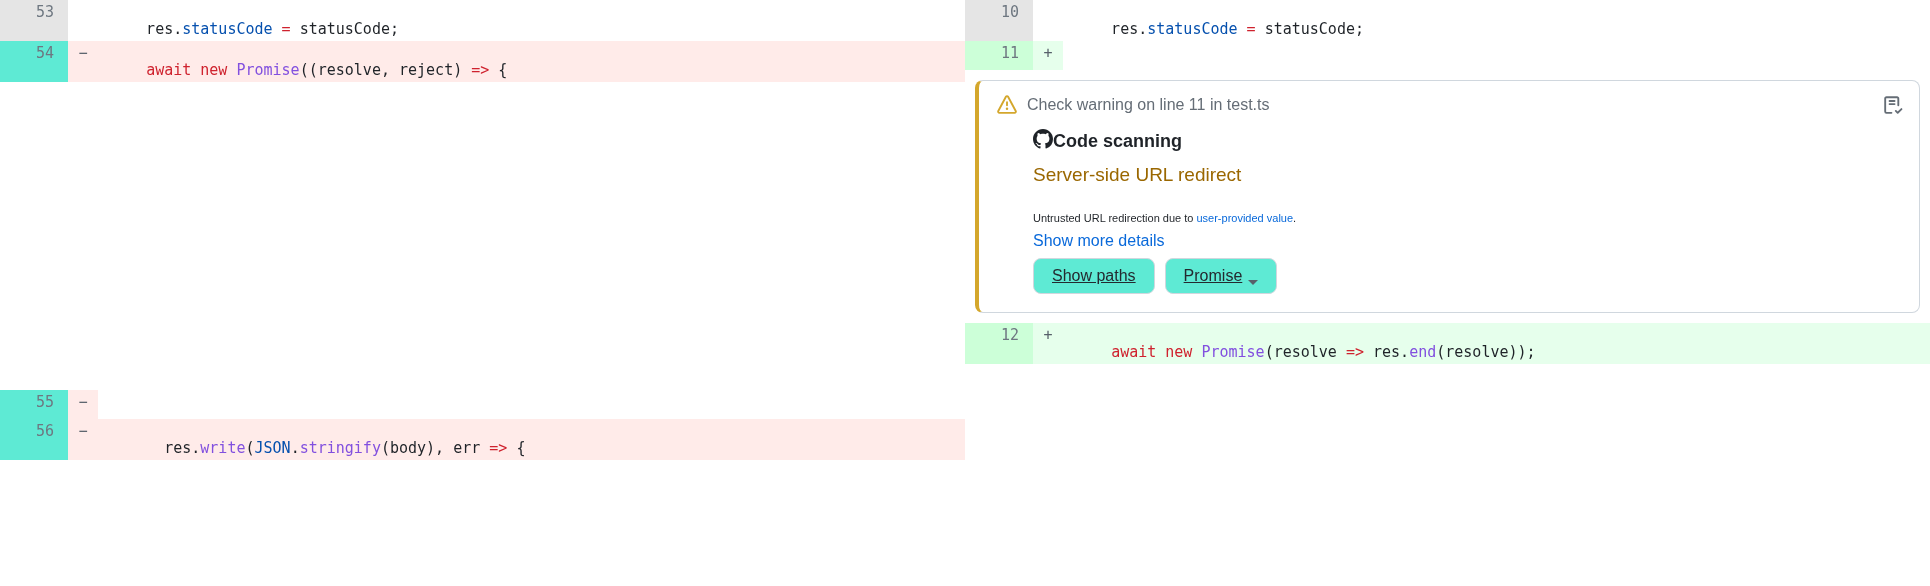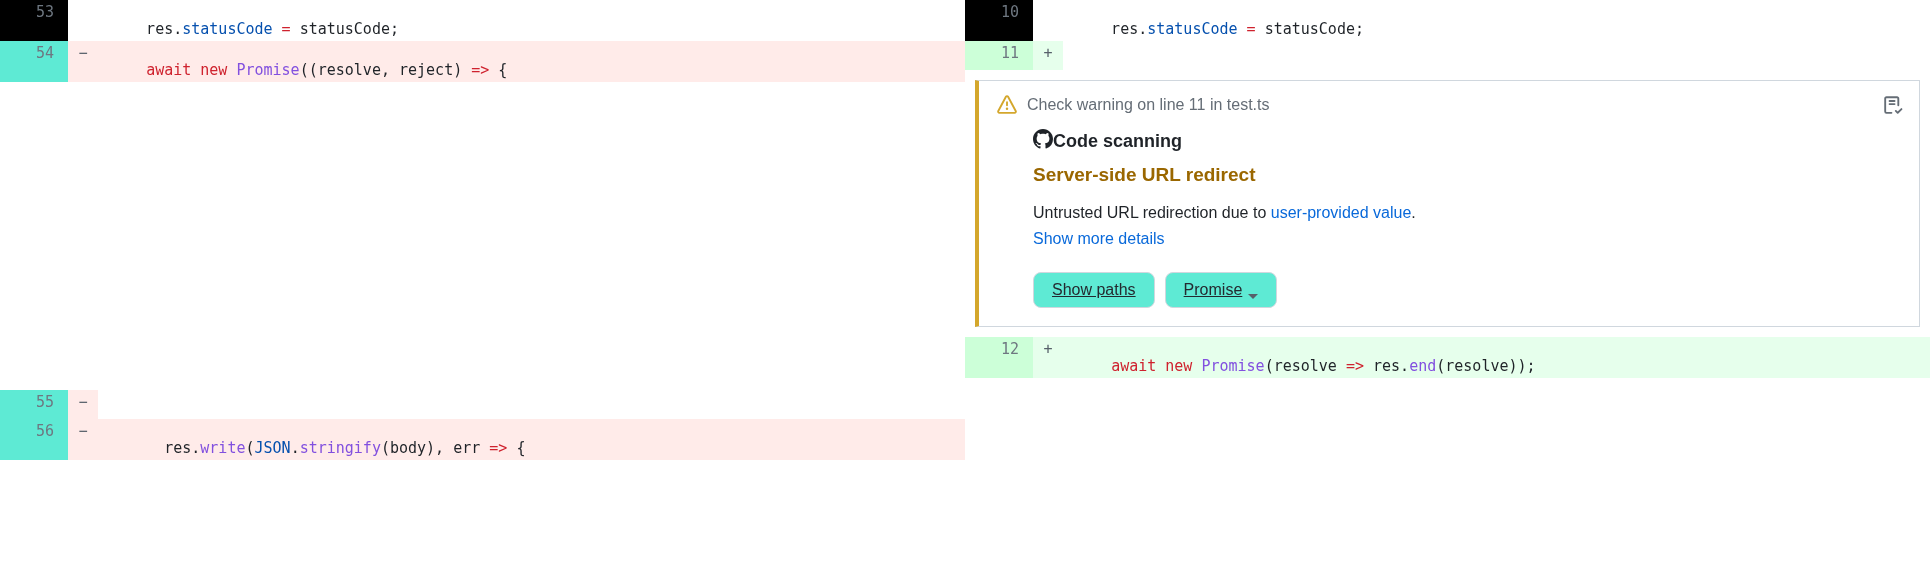--- a/index.html
+++ b/index.html
@@ -38,34 +38,34 @@
     padding: 20px 10px 3px 12px;
     font-family: ui-monospace, SFMono-Regular, "SF Mono", Menlo, Consolas, monospace;
     font-size: 15px;
     white-space: pre;
     overflow: hidden;
   }
   .del .lineno { background: #5eead4; }
   .del .marker, .del .code { background: #ffebe9; }
   .add .lineno { background: #ccffd8; }
   .add .marker, .add .code { background: #e6ffec; }
-  .ctx .lineno { background: #000000; }
+  .ctx .lineno { background: #e5e5e5; }
   .ctx .marker, .ctx .code { background: #ffffff; }
 
   .tok-kw { color: #cf222e; }
   .tok-fn { color: #8250df; }
   .tok-prop { color: #0550ae; }
   .tok-str { color: #0a3069; }
   .tok-plain { color: #1f2328; }
 
   .annotation-wrap { padding: 10px 10px 10px 10px; }
   .annotation {
     border: 1px solid #d0d7de;
     border-left: 4px solid #d4a72c;
-    border-radius: 0;
+    border-radius: 8px;
     background: #ffffff;
     padding: 14px 18px 18px 18px;
     position: relative;
   }
   .annotation-header {
     display: flex;
     align-items: center;
     gap: 10px;
     color: #656d76;
     font-size: 16px;
@@ -81,31 +81,31 @@
   .source-line {
     display: flex;
     align-items: center;
     font-weight: 700;
     font-size: 18px;
     color: #1f2328;
     margin-bottom: 10px;
   }
   .alert-title {
     color: #9a6700;
-    font-weight: 700;
+    font-weight: 400;
     font-size: 19px;
-    margin-bottom: 18px;
+    margin-bottom: 26px;
   }
   .alert-desc {
-    font-size: 16px;
+    font-size: 11px;
     color: #1f2328;
     margin-bottom: 8px;
   }
   .alert-desc a { color: #0969da; text-decoration: none; }
-  .show-more { color: #0969da; font-size: 16px; text-decoration: none; display:inline-block; margin-bottom: 24px;}
+  .show-more { color: #0969da; font-size: 16px; text-decoration: none; display:inline-block; margin-bottom: 8px;}
   .btn-row { display: flex; gap: 10px; }
   .btn {
     border: 1px solid #d0d7de;
     background: #5eead4;
     border-radius: 8px;
     padding: 8px 18px;
     font-size: 16px;
     font-weight: 500;
     color: #24292f;
     cursor: pointer;

